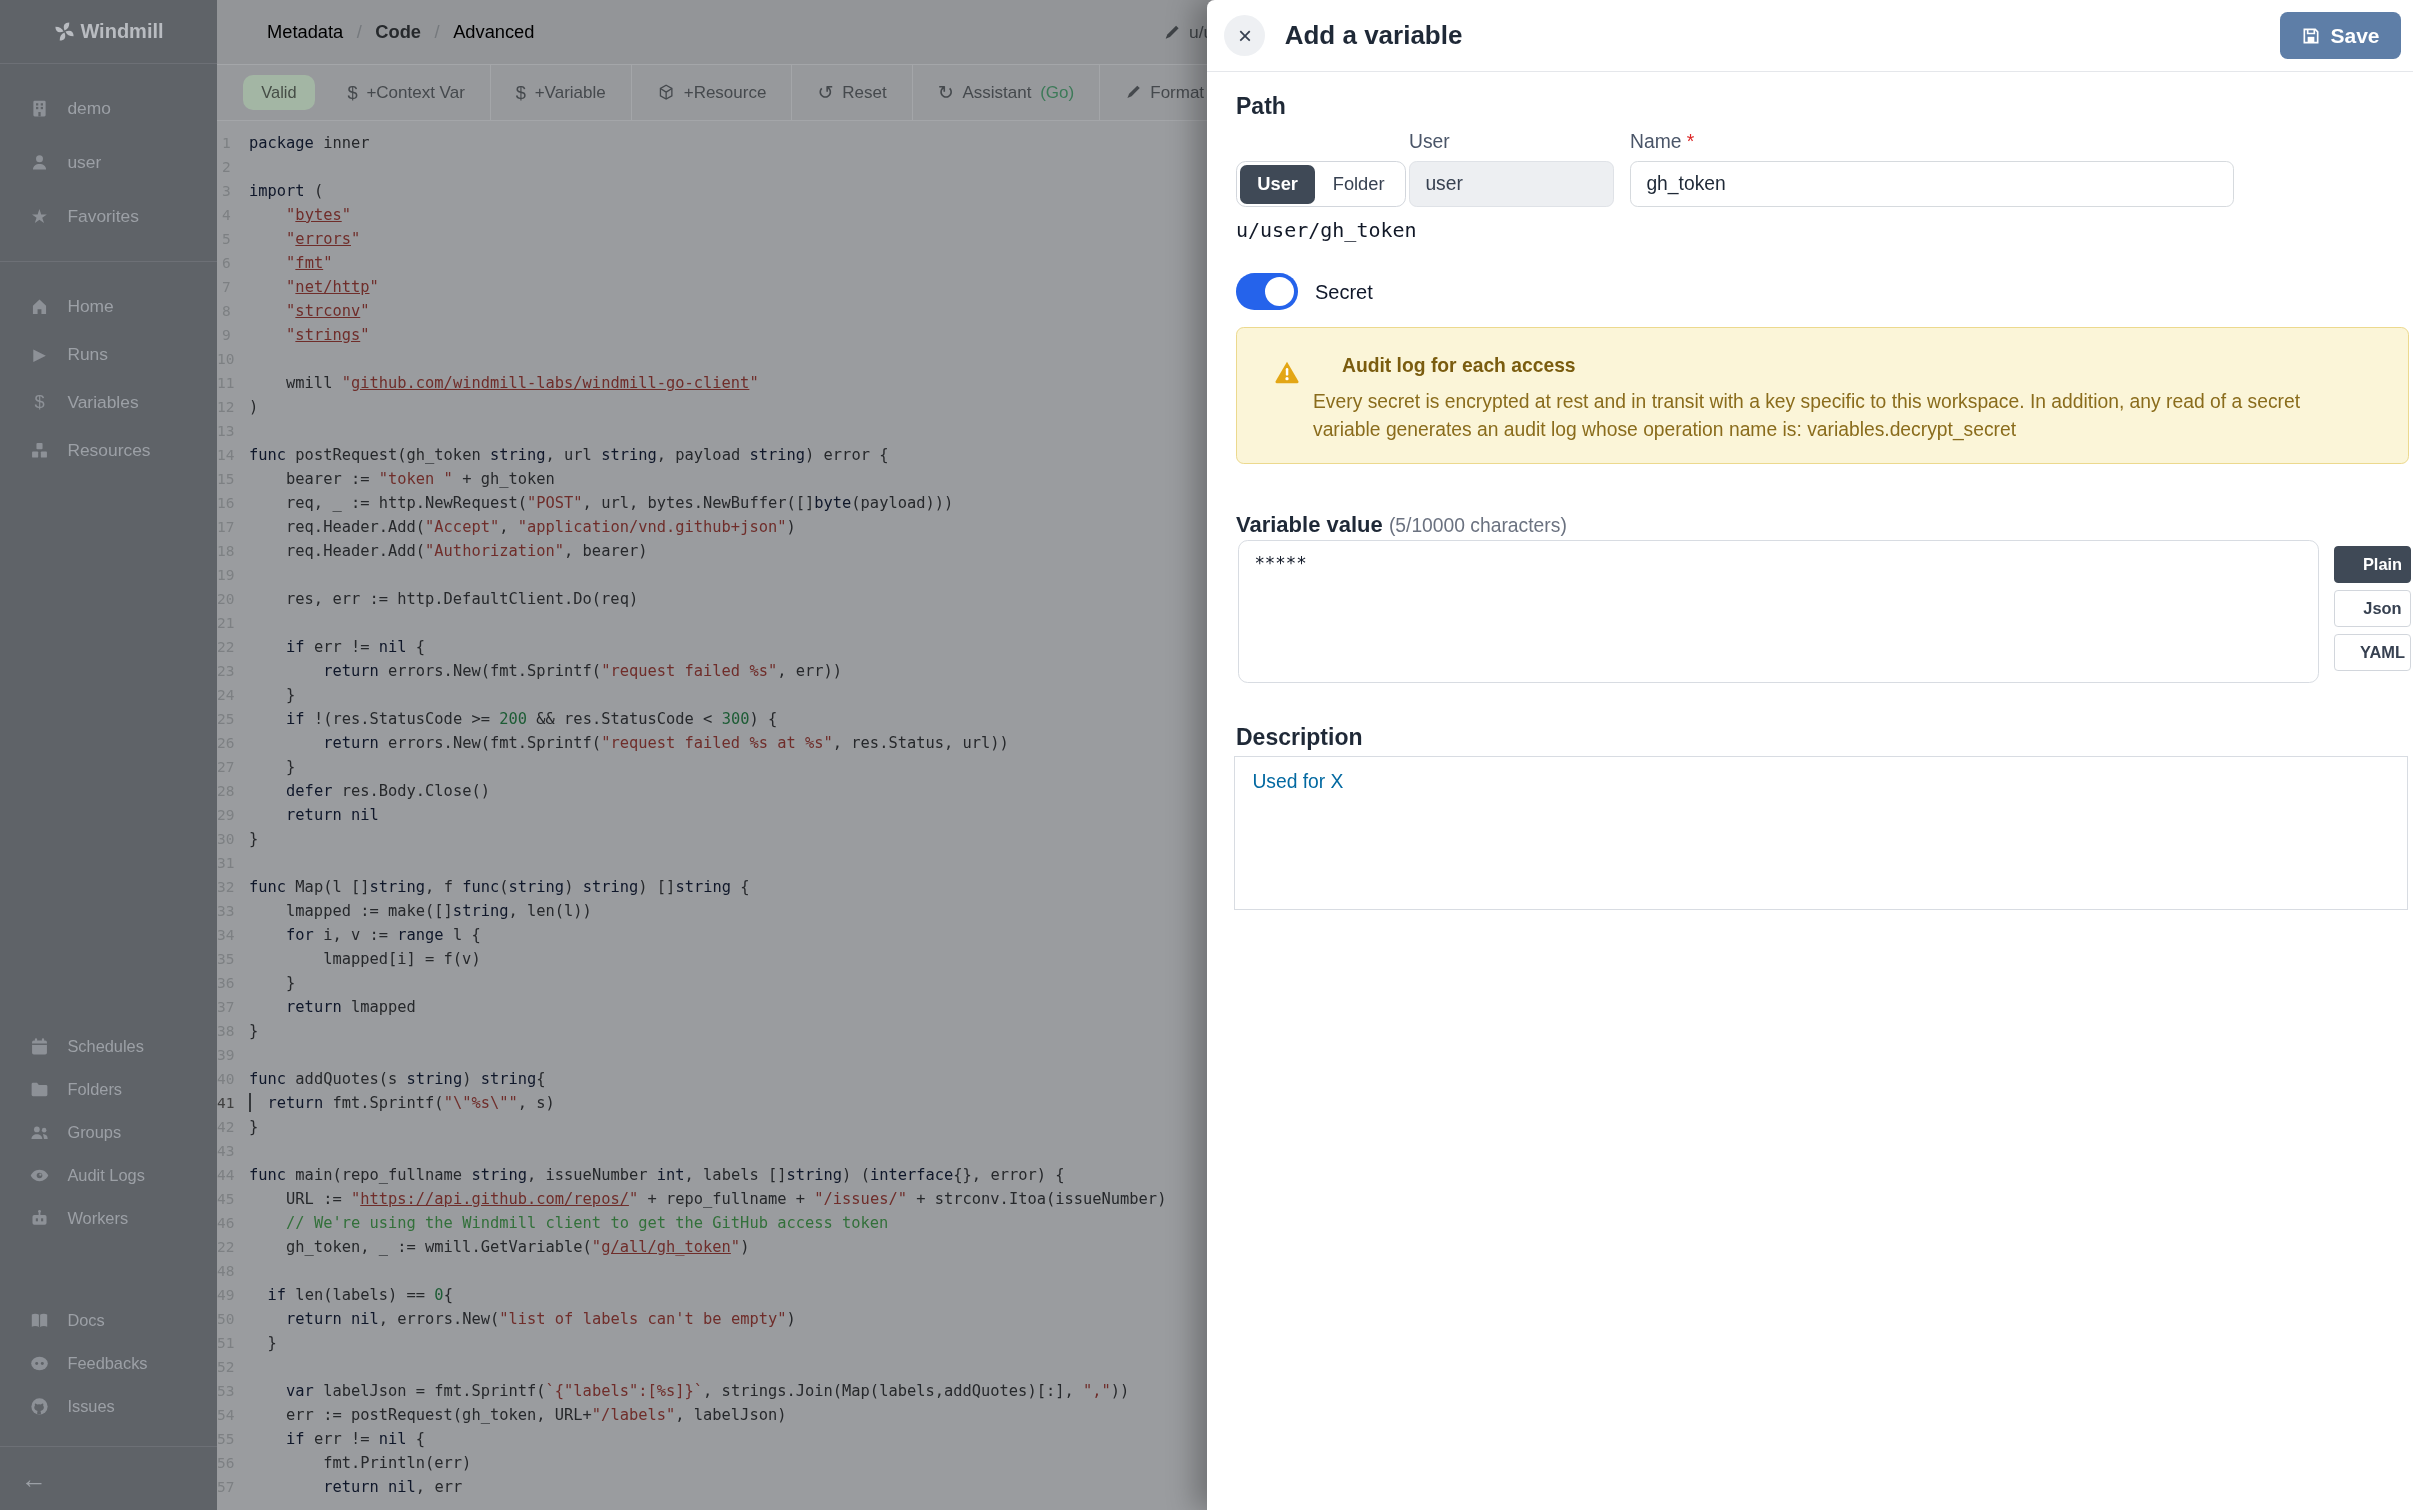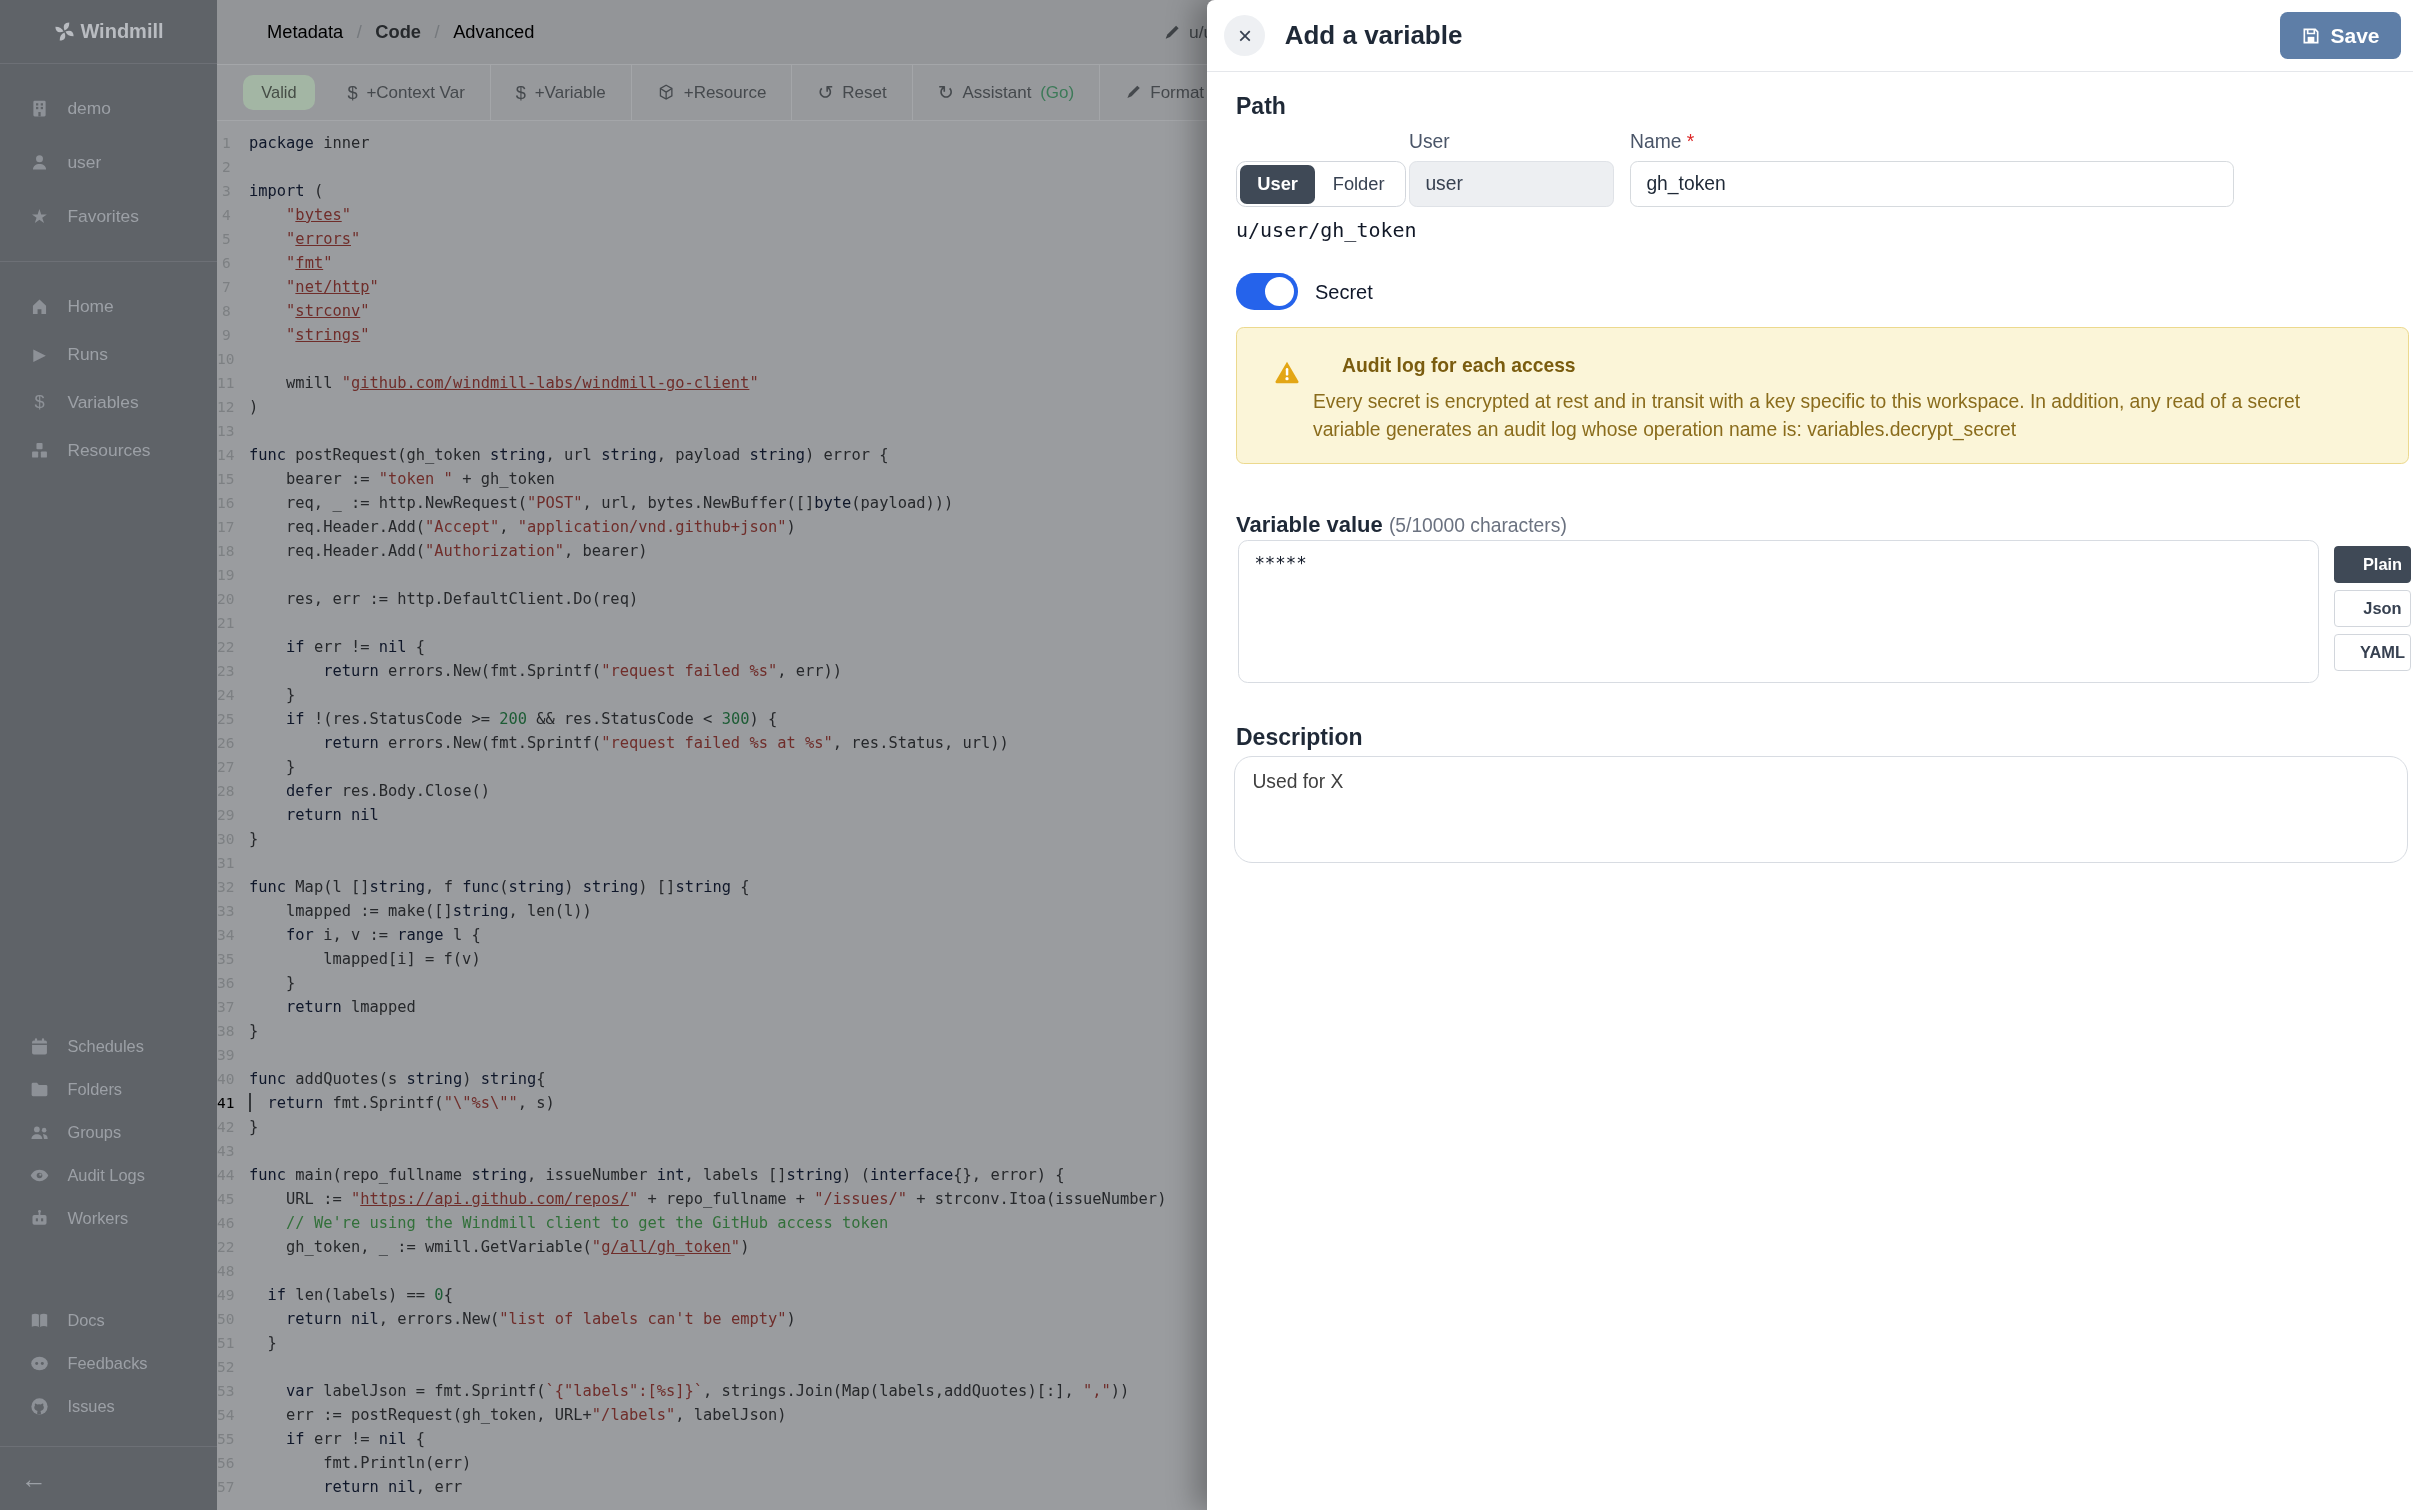--- a/index.html
+++ b/index.html
@@ -38,21 +38,21 @@
          color:#45494d; cursor:pointer; white-space:nowrap; }
   .tbtn + .tbtn{ border-left:1px solid #a4a6a9; }
   .tbtn .ic{ font-size:18.3px; display:flex; align-items:center; }
   .tbtn .accent{ color:#3c7a58; }
   
   #code{ position:absolute; left:0; top:122px; right:0; bottom:0; overflow:hidden;
          font-family:"DejaVu Sans Mono",monospace; font-size:15.4px; padding-top:8.7px; cursor:text;}
   .cl{ display:flex; height:24px; line-height:24px; white-space:pre; }
   .ln{ width:32px; text-align:right; padding-right:18.3px; flex:none;
        font-size:14.5px; color:#7d8083; }
-  .ln.act{ color:#000000; }
+  .ln.act{ color:#404040; }
   .ct{ white-space:pre; }
   .tk-k{ color:#0f172a; } .tk-p{ color:#26282b; }
   .tk-s{ color:#6f2d2a; } .tk-u{ color:#6f2d2a; text-decoration:underline; }
   .tk-n{ color:#1d5c35; } .tk-c{ color:#32703a; }
   .cursor{ display:inline-block; width:1.9px; height:18.3px; background:#35383b;
            vertical-align:-3.9px; margin-right:-1.9px; }
   
   #drawer{ position:absolute; left:1207px; top:0; right:0; bottom:0; background:#fff;
            border-radius:7.7px 0 0 0; box-shadow:-11.6px 0 29px rgba(0,0,0,.28); overflow:hidden;}
   #drawer-header{ height:72px; display:flex; align-items:center; padding:0 13.5px 0 17.4px;
@@ -94,23 +94,23 @@
   #value-counter{ font-weight:400; font-size:19.3px; color:#6b7280; }
   #value-area{ position:absolute; left:31px; top:540px; width:1081px; height:143px;
                border:1px solid #d8dce2; border-radius:9.7px; padding:11.6px 15.4px; resize:none;
                font-family:"DejaVu Sans Mono",monospace; font-size:17.4px; color:#111827; outline:none;}
   #format-col{ position:absolute; left:1127px; top:546px; width:77px; }
   .fmt-btn{ width:77px; height:37px; margin-bottom:6.8px; border:1px solid #d2d6dc; background:#fff;
             border-radius:3.9px; font-size:16.4px; font-weight:600; color:#374151; cursor:pointer;
             font-family:inherit; display:block;padding-left:20px;}
   .fmt-btn.sel{ background:#3f4956; border-color:#3f4956; color:#fff; }
   #desc-heading{ left:29px; top:724px; }
-  #desc-area{ position:absolute; left:27px; top:756px; width:1174px; height:107px;
-              border:1px solid #d8dce2; border-radius:18px; padding:13.5px 17.4px; resize:none;
-              font-family:inherit; font-size:19.3px; color:#404040; outline:none;}
+  #desc-area{ position:absolute; left:27px; top:756px; width:1174px; height:154px;
+              border:1px solid #d8dce2; border-radius:0; padding:13.5px 17.4px; resize:none;
+              font-family:inherit; font-size:19.3px; color:#0369a1; outline:none;}
   svg{ display:block; }
 </style>
 </head>
 <body>
 
 <div id="app">
 
   <aside id="sidebar">
     <div id="logo">
       <span class="sic">

